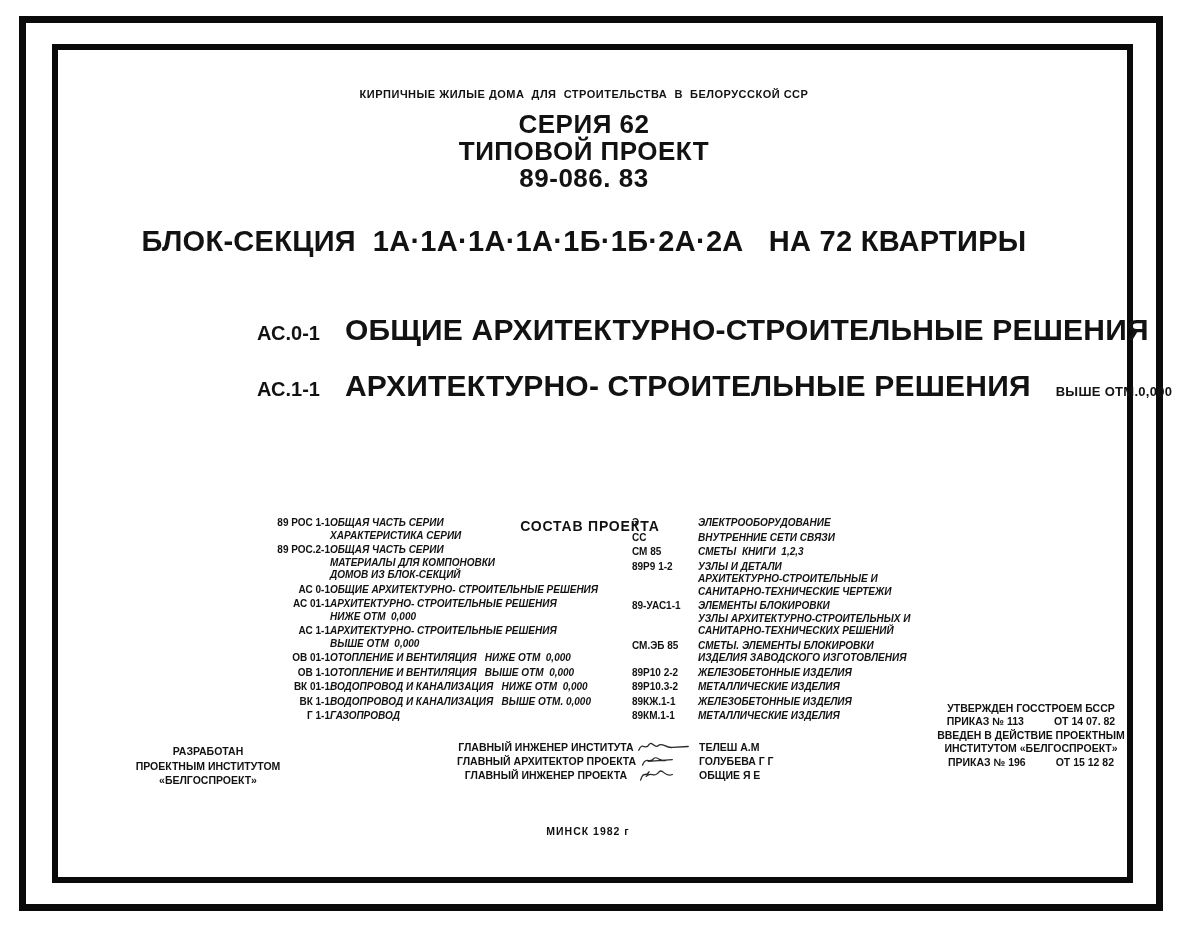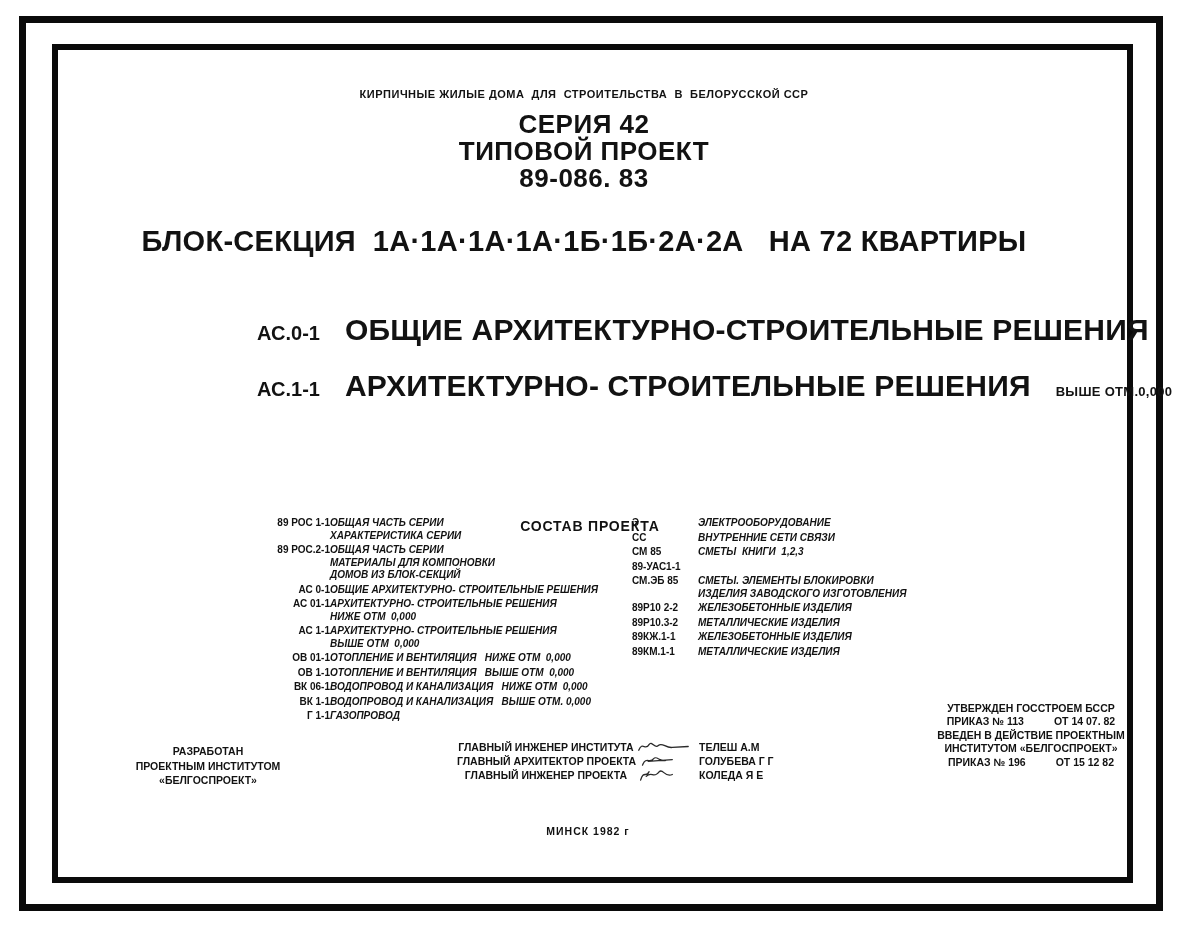--- a/index.html
+++ b/index.html
@@ -53,21 +53,21 @@
 </head>
 <body>
 
 <div class="page">
 
   <div class="frame outer"></div>
   <div class="frame inner"></div>
 
   <div class="abs ctr category">КИРПИЧНЫЕ ЖИЛЫЕ ДОМА  ДЛЯ  СТРОИТЕЛЬСТВА  В  БЕЛОРУССКОЙ ССР</div>
 
-  <div class="abs ctr title-line t1">СЕРИЯ 42</div>
+  <div class="abs ctr title-line t1">СЕРИЯ 62</div>
   <div class="abs ctr title-line t2">ТИПОВОЙ ПРОЕКТ</div>
   <div class="abs ctr title-line t3">89-086. 83</div>
 
   <div class="abs ctr subtitle-line s2">БЛОК-СЕКЦИЯ  1А·1А·1А·1А·1Б·1Б·2А·2А   НА 72 КВАРТИРЫ</div>
 
   <div class="abs albums" style="white-space:normal;">
     <div class="album-row">
       <span class="album-code">АС.0-1</span>
       <span class="album-title">ОБЩИЕ АРХИТЕКТУРНО-СТРОИТЕЛЬНЫЕ РЕШЕНИЯ</span>
       <span class="album-note"></span>
@@ -123,21 +123,21 @@
           <div class="part-line">ОТОПЛЕНИЕ И ВЕНТИЛЯЦИЯ   НИЖЕ ОТМ  0,000</div>
         </div>
       </div>
     <div class="crow">
         <div class="ccode">ОВ 1-1</div>
         <div class="clines">
           <div class="part-line">ОТОПЛЕНИЕ И ВЕНТИЛЯЦИЯ   ВЫШЕ ОТМ  0,000</div>
         </div>
       </div>
     <div class="crow">
-        <div class="ccode">ВК 06-1</div>
+        <div class="ccode">ВК 01-1</div>
         <div class="clines">
           <div class="part-line">ВОДОПРОВОД И КАНАЛИЗАЦИЯ   НИЖЕ ОТМ  0,000</div>
         </div>
       </div>
     <div class="crow">
         <div class="ccode">ВК 1-1</div>
         <div class="clines">
           <div class="part-line">ВОДОПРОВОД И КАНАЛИЗАЦИЯ   ВЫШЕ ОТМ. 0,000</div>
         </div>
       </div>
@@ -162,21 +162,34 @@
           <div class="part-line">ВНУТРЕННИЕ СЕТИ СВЯЗИ</div>
         </div>
       </div>
     <div class="crow">
         <div class="ccode">СМ 85</div>
         <div class="clines">
           <div class="part-line">СМЕТЫ  КНИГИ  1,2,3</div>
         </div>
       </div>
     <div class="crow">
+        <div class="ccode">89Р9 1-2</div>
+        <div class="clines">
+          <div class="part-line">УЗЛЫ И ДЕТАЛИ</div>
+          <div class="part-line">АРХИТЕКТУРНО-СТРОИТЕЛЬНЫЕ И</div>
+          <div class="part-line">САНИТАРНО-ТЕХНИЧЕСКИЕ ЧЕРТЕЖИ</div>
+        </div>
+      </div>
+    <div class="crow">
         <div class="ccode">89-УАС1-1</div>
+        <div class="clines">
+          <div class="part-line">ЭЛЕМЕНТЫ БЛОКИРОВКИ</div>
+          <div class="part-line">УЗЛЫ АРХИТЕКТУРНО-СТРОИТЕЛЬНЫХ И</div>
+          <div class="part-line">САНИТАРНО-ТЕХНИЧЕСКИХ РЕШЕНИЙ</div>
+        </div>
       </div>
     <div class="crow">
         <div class="ccode">СМ.ЭБ 85</div>
         <div class="clines">
           <div class="part-line">СМЕТЫ. ЭЛЕМЕНТЫ БЛОКИРОВКИ</div>
           <div class="part-line">ИЗДЕЛИЯ ЗАВОДСКОГО ИЗГОТОВЛЕНИЯ</div>
         </div>
       </div>
     <div class="crow">
         <div class="ccode">89Р10 2-2</div>
@@ -232,19 +245,19 @@
           <path d="M8,13 C12,3 16,12 20,6 C23,2 27,10 33,8 M14,9 L40,7" fill="none" stroke="#2a2a2a" stroke-width="1.3" stroke-linecap="round"></path>
         </svg>
       <span class="sig-name">ГОЛУБЕВА Г Г</span>
     </div>
     <div class="sig-row">
       <svg style="position:absolute" width="0" height="0"></svg>
       <span class="sig-role">ГЛАВНЫЙ ИНЖЕНЕР ПРОЕКТА</span>
       <svg class="sig-scribble" viewBox="0 0 60 16">
           <path d="M6,14 C9,3 12,12 15,5 M12,10 C18,4 20,13 26,5 C30,1 32,12 40,8" fill="none" stroke="#2a2a2a" stroke-width="1.4" stroke-linecap="round"></path>
         </svg>
-      <span class="sig-name">КОЛЕДА Я Е</span>
+      <span class="sig-name">ОБЩИЕ Я Е</span>
     </div>
   </div>
 
   <div class="abs footer-place">МИНСК 1982 г</div>
 
 </div>
 
 </body></html>

